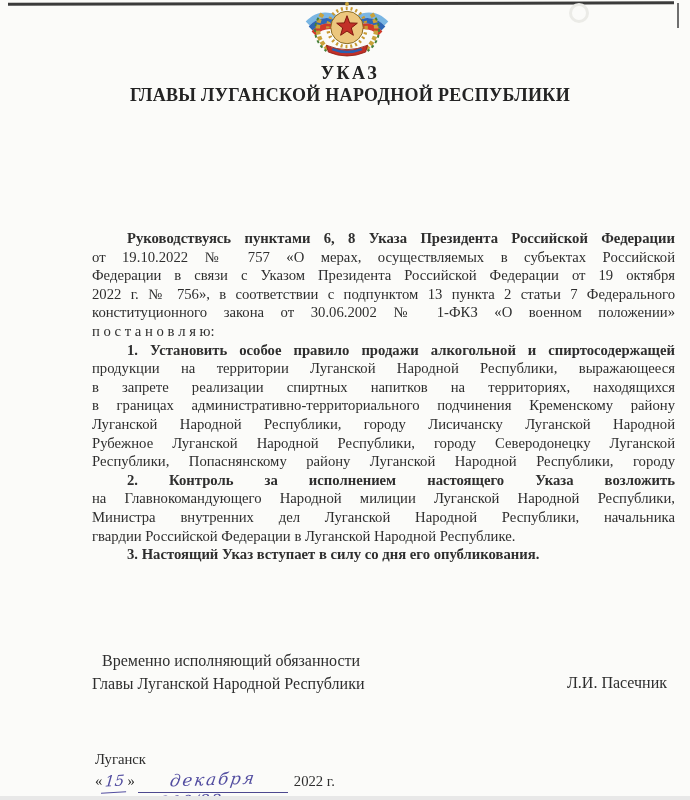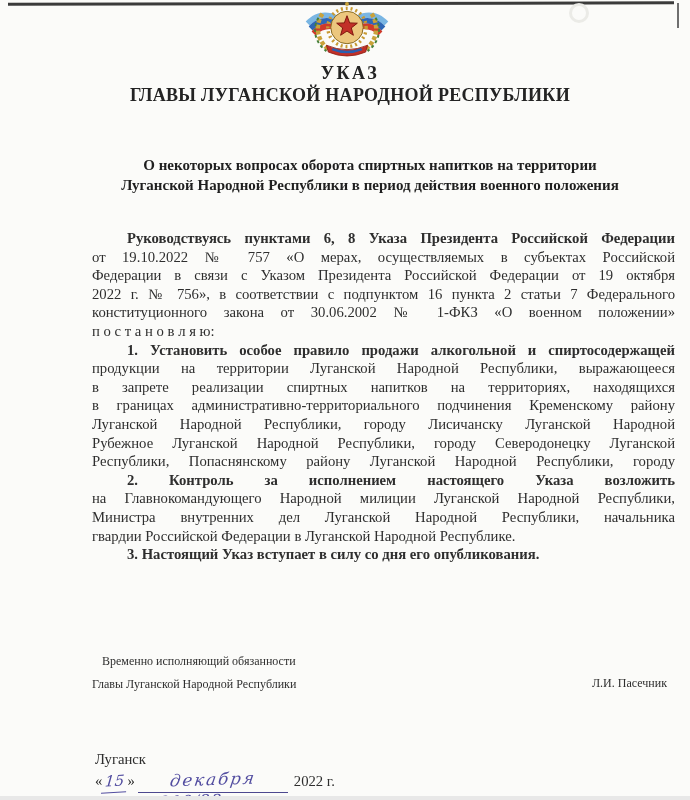--- a/index.html
+++ b/index.html
@@ -27,21 +27,21 @@
 
   .subject { position:absolute; top:156px; left:55px; width:630px; text-align:center;
              font-weight:bold; font-size:15px; line-height:19.5px; color:#1f1f1f; }
 
   .body-text { position:absolute; top:229px; left:92px; width:583px;
                font-size:14.7px; line-height:18.6px; color:#2e2e2e; }
   .body-line { text-align:justify; text-align-last:justify; }
   .body-line.line-first { text-indent:35px;font-weight:bold; }
   .body-line.line-last  { text-align-last:left; }
 
-  .signature { position:absolute; top:650px; left:92px; width:583px; font-size:12px; line-height:22.5px; color:#2e2e2e; }
+  .signature { position:absolute; top:650px; left:92px; width:583px; font-size:16px; line-height:22.5px; color:#2e2e2e; }
   .sig-pos1 { padding-left:10px; }
   .sig-name { position:absolute; top:22px; right:8px; white-space:nowrap; }
 
   .footer { position:absolute; top:750px; left:95px; font-size:14.7px; color:#2e2e2e; }
   .footer .city { line-height:19px; }
   .footer .date-line { line-height:22px; margin-top:1px; white-space:nowrap; }
   .footer .num-line  { line-height:20px; white-space:nowrap; }
 
   .hw { font-family:"DejaVu Serif",serif; font-style:italic; color:#524da0; }
   .hw-day  { display:inline-block; font-size:15px; padding:0 3px;
@@ -89,31 +89,27 @@
 
     <path d="M24,46 Q45,55 66,46 L64,53 Q45,61 26,53 Z" fill="#c23028" stroke="#8a1a10" stroke-width="0.8"></path>
     <path d="M30,50 Q45,56 60,50" stroke="#2a5fb0" stroke-width="2.5" fill="none"></path>
   </svg>
 
   <div class="decree-title">
     <div class="t1">УКАЗ</div>
     <div class="t2">ГЛАВЫ ЛУГАНСКОЙ НАРОДНОЙ РЕСПУБЛИКИ</div>
   </div>
 
-  <div class="subject">
-    <div>О некоторых вопросах оборота спиртных напитков на территории</div>
-    <div>Луганской Народной Республики в период действия военного положения</div>
-  </div>
 
   <div class="body-text">
     <div>
         <div class="body-line line-first">Руководствуясь пунктами 6, 8 Указа Президента Российской Федерации</div>
         <div class="body-line">от 19.10.2022 № 757 «О мерах, осуществляемых в субъектах Российской</div>
         <div class="body-line">Федерации в связи с Указом Президента Российской Федерации от 19 октября</div>
-        <div class="body-line">2022 г. № 756», в соответствии с подпунктом 16 пункта 2 статьи 7 Федерального</div>
+        <div class="body-line">2022 г. № 756», в соответствии с подпунктом 13 пункта 2 статьи 7 Федерального</div>
         <div class="body-line">конституционного закона от 30.06.2002 № 1-ФКЗ «О военном положении»</div>
         <div class="body-line line-last">п о с т а н о в л я ю:</div>
       </div>
     <div>
         <div class="body-line line-first">1. Установить особое правило продажи алкогольной и спиртосодержащей</div>
         <div class="body-line">продукции на территории Луганской Народной Республики, выражающееся</div>
         <div class="body-line">в запрете реализации спиртных напитков на территориях, находящихся</div>
         <div class="body-line">в границах административно-территориального подчинения Кременскому району</div>
         <div class="body-line">Луганской Народной Республики, городу Лисичанску Луганской Народной</div>
         <div class="body-line">Рубежное Луганской Народной Республики, городу Северодонецку Луганской</div>

